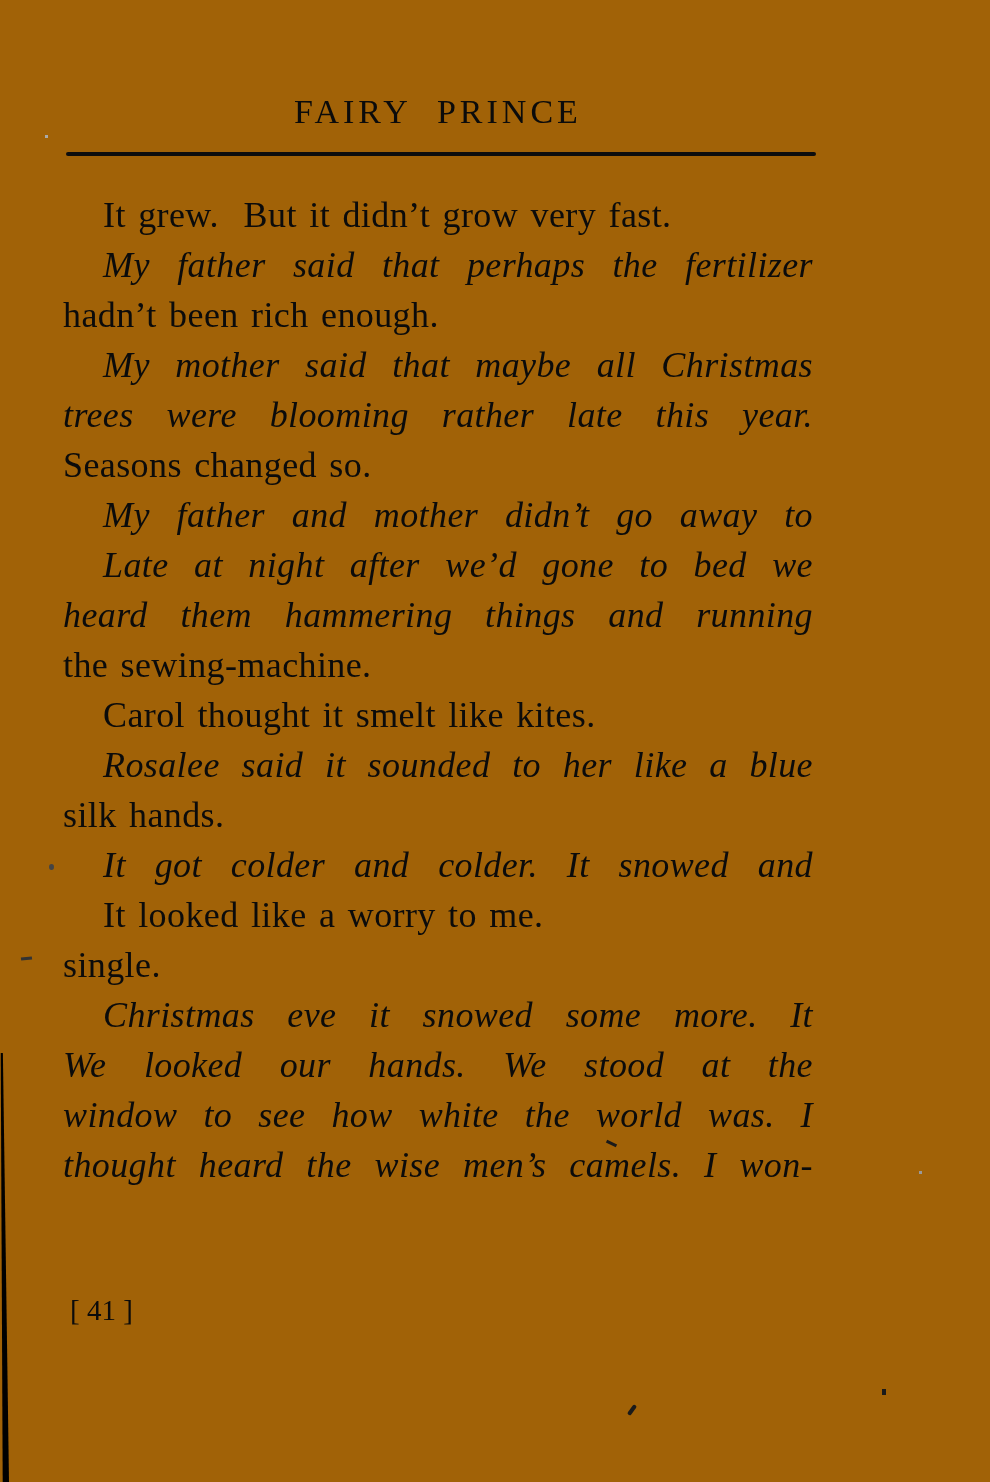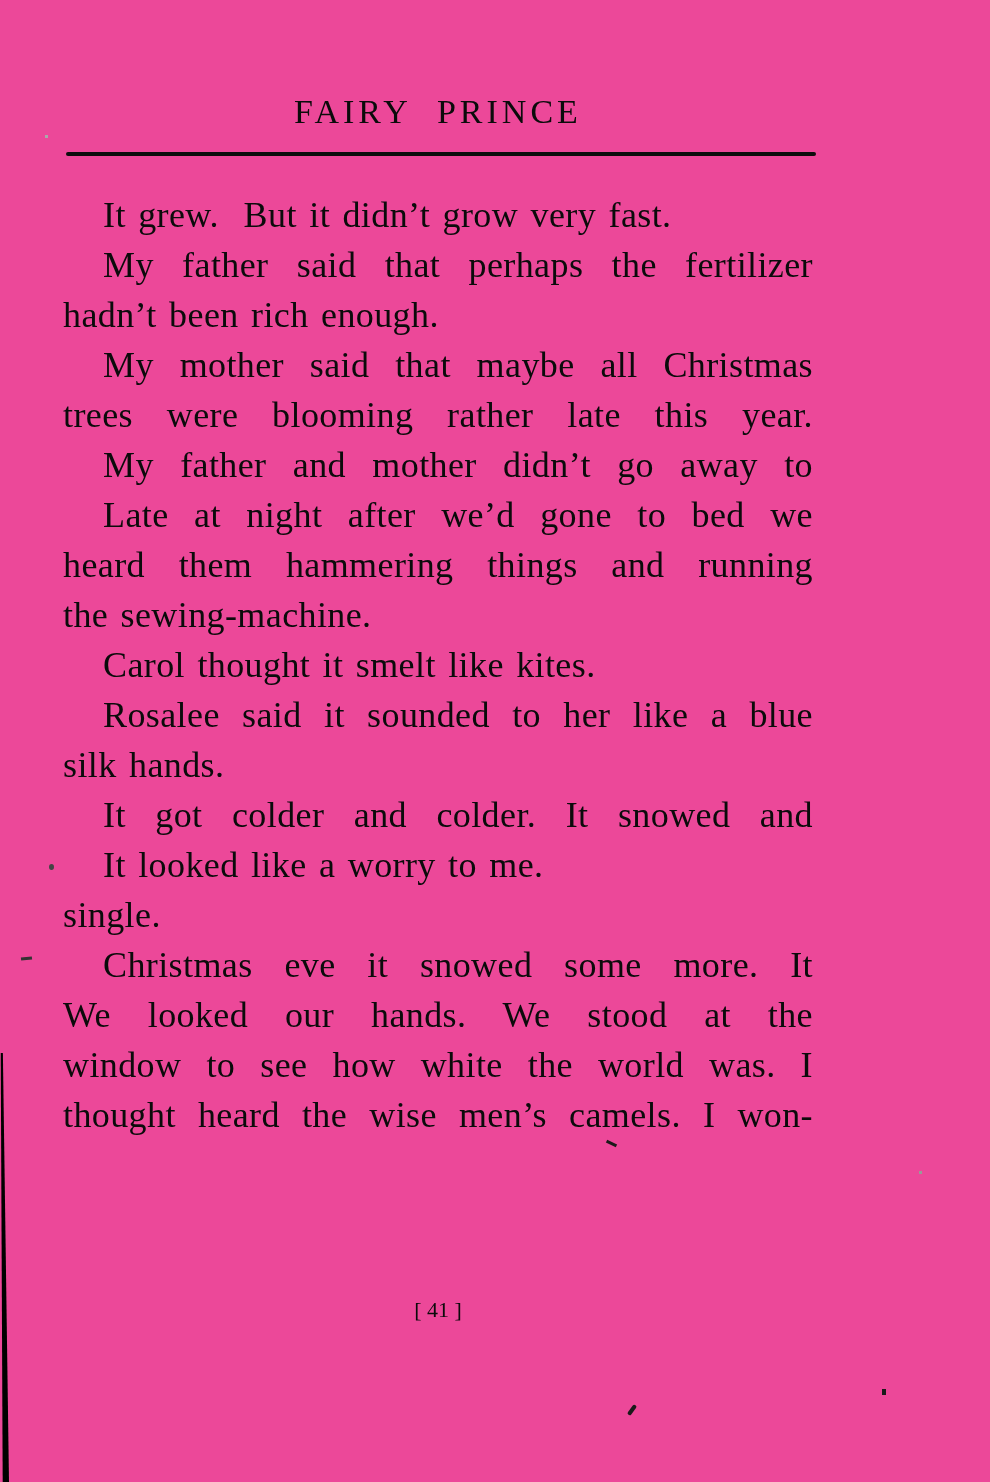--- a/index.html
+++ b/index.html
@@ -1,20 +1,20 @@
 <!DOCTYPE html>
 <html><head>
 <meta charset="utf-8">
 <style>
   html, body { margin: 0; padding: 0; background: #e8e8e8; }
   .page {
     position: relative;
     width: 990px;
     height: 1482px;
-    background: #ec4899;
+    background: #a16207;
     overflow: hidden;
     font-family: "Liberation Serif", "DejaVu Serif", serif;
     color: #0b0b0b;
   }
   .running-head {
     position: absolute;
     top: 92px;
     left: 63px;
     width: 750px;
     text-align: center;
@@ -44,30 +44,31 @@
     word-spacing: 3px;
   }
   .line {
     white-space: pre-wrap;
     text-align: left;
   }
   .line.justify {
     text-align: justify;
     text-align-last: justify;
     white-space: normal;
+    font-style: italic;
   }
   .line.indent { padding-left: 40px; }
   .line.indent.justify { text-indent: 0; }
   .page-number {
     position: absolute;
     top: 1288px;
-    left: 63px;
+    left: 70px;
     width: 750px;
-    text-align: center;
-    font-size: 22px;
+    text-align: left;
+    font-size: 29px;
     line-height: 44px;
     white-space: pre;
   }
   
   .streak {
     position: absolute;
     left: 0; top: 1053px;
     width: 9px; height: 429px;
     background: #000;
     clip-path: polygon(8% 0, 32% 0, 100% 100%, 30% 100%);
@@ -89,20 +90,21 @@
   <div class="running-head">FAIRY PRINCE</div>
 
   <div class="head-rule"></div>
 
   <div class="text-block">
       <div class="line indent">It grew.  But it didn’t grow very fast.</div>
       <div class="line indent justify">My father said that perhaps the fertilizer</div>
       <div class="line">hadn’t been rich enough.</div>
       <div class="line indent justify">My mother said that maybe all Christmas</div>
       <div class="line justify">trees were blooming rather late this year.</div>
+      <div class="line">Seasons changed so.</div>
       <div class="line indent justify">My father and mother didn’t go away to</div>
       <div class="line indent justify">Late at night after we’d gone to bed we</div>
       <div class="line justify">heard them hammering things and running</div>
       <div class="line">the sewing-machine.</div>
       <div class="line indent">Carol thought it smelt like kites.</div>
       <div class="line indent justify">Rosalee said it sounded to her like a blue</div>
       <div class="line">silk hands.</div>
       <div class="line indent justify">It got colder and colder.  It snowed and</div>
       <div class="line indent">It looked like a worry to me.</div>
       <div class="line">single.</div>

